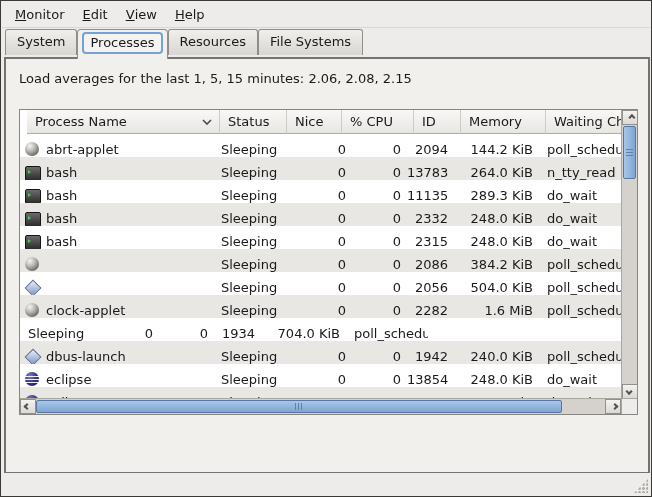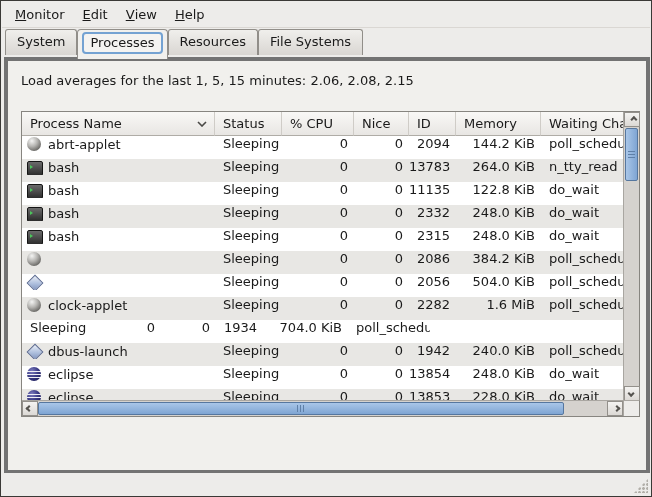--- a/index.html
+++ b/index.html
@@ -32,41 +32,41 @@
     background:#f1f0ed; height:30px; margin-bottom:-1px;
     border-radius:4px 4px 0 0; padding:2px 4px 6px; z-index:4; position:relative;
   }
   .tab.active .focus-ring{
     display:block; border:2px solid var(--focus); border-radius:4px; padding:1px 6px 2px;
     background:#f4f3f1;
   }
   
   .page{
     position:absolute; left:3px; top:56px; width:646px; height:417px;
-    background:#f1f0ed; border:4px solid #737373;padding-left:40px;
+    background:#f1f0ed; border:2px solid #737373;padding-left:40px;
   }
   .load-label{position:absolute; left:13px; top:12px; white-space:nowrap;}
   
   .table-frame{
     position:absolute; left:13px; top:50px; width:619px; height:306px;
     background:#ffffff; border:1px solid #878580;
   }
-  .thead{position:absolute; left:0; top:0; width:601px; height:24px; display:flex;}
+  .thead{position:absolute; left:7px; top:0; width:601px; height:24px; display:flex;}
   .hcell{
     position:relative; height:24px;
     background:linear-gradient(#f9f8f6,#e8e6e3);
     border-right:1px solid #cfccc7; border-bottom:1px solid #afaca6;
     padding:4px 0 0 8px; white-space:nowrap; overflow:hidden; cursor:default;
     display:flex; align-items:flex-start;
   }
   .hcell .sort{position:absolute; right:7px; top:9px;}
   .c0{width:193px}.c1{width:67px}.c2{width:72px}.c3{width:55px}.c4{width:47px}.c5{width:85px}
   .c6{width:82px; border-right:none}
   .tbody{position:absolute; left:0; top:24px; width:601px; height:264px; overflow:hidden;}
-  .row{display:flex; height:23px; align-items:flex-start;}
+  .row{display:flex; height:23px; align-items:flex-end;}
   .row.even{background:#ffffff;} .row.odd{background:#e8e7e4;}
   .cell{white-space:nowrap; overflow:hidden; padding-left:8px;}
   .cell.num{text-align:right; padding-left:0; padding-right:6px;}
   .name-cell{display:flex; align-items:center; padding-left:4px;}
   .name-cell .label{margin-left:6px;}
   
   .picon{width:16px; height:16px; flex:0 0 16px; position:relative; display:inline-block;}
   .ic-sphere-gray::before{
     content:""; position:absolute; left:1px; top:1px; width:14px; height:14px; border-radius:50%;
     background:radial-gradient(circle at 35% 28%, #f4f4f3, #b6b5b2 40%, #6e6d6a 75%, #3e3d3a 100%);
@@ -192,25 +192,25 @@
       <div class="thead">
         <div class="hcell c0">
           <span>Process Name</span>
           <svg class="sort" width="10" height="6" viewBox="0 0 10 6">
               <polyline points="1,1 5,5 9,1" fill="none" stroke="#4a4946" stroke-width="1.6"></polyline>
             </svg>
         </div>
         <div class="hcell c1">
             <span>Status</span>
           </div>
+        <div class="hcell c3">
+            <span>Nice</span>
+          </div>
         <div class="hcell c2">
             <span>% CPU</span>
-          </div>
-        <div class="hcell c3">
-            <span>Nice</span>
           </div>
         <div class="hcell c4">
             <span>ID</span>
           </div>
         <div class="hcell c5">
             <span>Memory</span>
           </div>
         <div class="hcell c6">
             <span>Waiting Cha</span>
           </div>
@@ -243,21 +243,21 @@
   </div>
           <div class="row even">
     <div class="cell c0 name-cell">
       <span class="picon ic-terminal"></span>
       <span class="label">bash</span>
     </div>
     <div class="cell c1">Sleeping</div>
     <div class="cell c2 num">0</div>
     <div class="cell c3 num">0</div>
     <div class="cell c4 num">11135</div>
-    <div class="cell c5 num">122.8 KiB</div>
+    <div class="cell c5 num">289.3 KiB</div>
     <div class="cell c6">do_wait</div>
   </div>
           <div class="row odd">
     <div class="cell c0 name-cell">
       <span class="picon ic-terminal"></span>
       <span class="label">bash</span>
     </div>
     <div class="cell c1">Sleeping</div>
     <div class="cell c2 num">0</div>
     <div class="cell c3 num">0</div>

